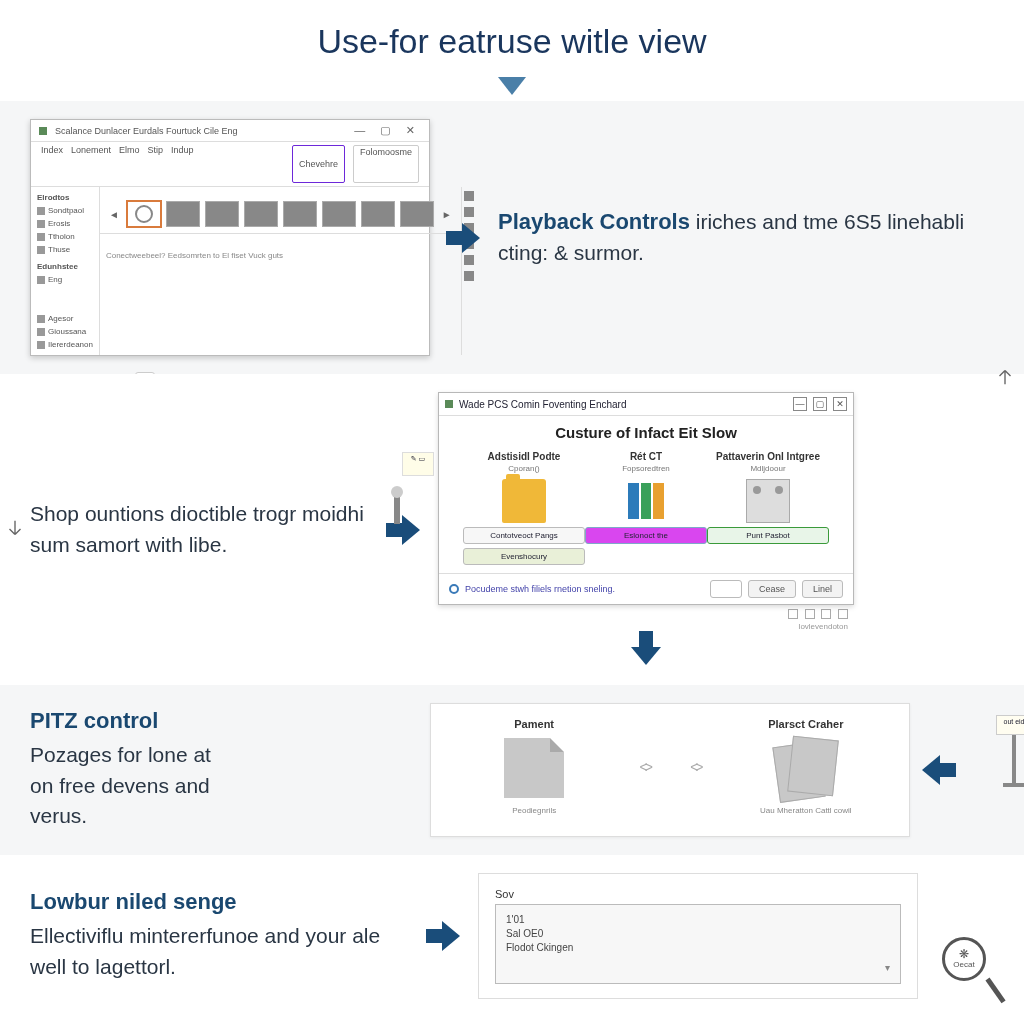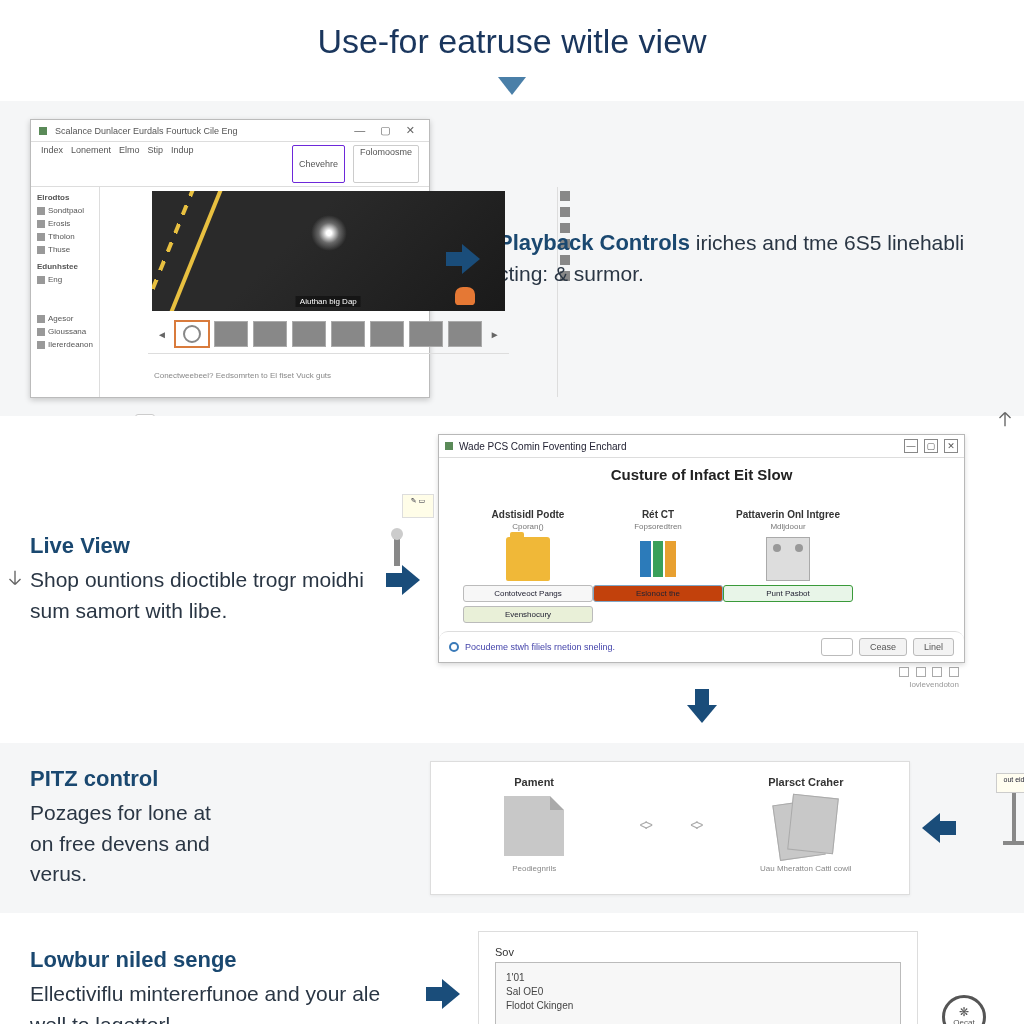--- a/index.html
+++ b/index.html
@@ -8,21 +8,21 @@
 .page-title { text-align: center; font-size: 34px; font-weight: 400; color: #1a365d; padding: 22px 0 16px; }
 .down-tri { width: 0; height: 0; border-left: 14px solid transparent; border-right: 14px solid transparent; border-top: 18px solid #4a7fa8; margin: 0 auto 6px; }
 
 .section { display: flex; align-items: center; padding: 18px 30px; position: relative; }
 .section.alt { background: #f5f6f7; }
 
 
 .app1 { width: 400px; border: 1px solid #bbb; background: #fff; box-shadow: 0 2px 6px rgba(0,0,0,.2); font-size: 9px; color: #555; }
 .app1-title { padding: 4px 8px; display: flex; align-items: center; gap: 8px; border-bottom: 1px solid #ddd; }
 .app1-menu { display: flex; gap: 8px; padding: 3px 10px; border-bottom: 1px solid #ddd; font-size: 9px; }
-.app1-body { display: flex; gap: 48px; }
+.app1-body { display: flex; }
 .app1-side { width: 70px; border-right: 1px solid #ddd; padding: 4px; }
 .app1-side div { padding: 2px 2px; display: flex; align-items: center; gap: 3px; font-size: 8px; }
 .side-icon { width: 8px; height: 8px; background: #999; }
 .app1-main { flex: 1; }
 .views { display: flex; gap: 3px; padding: 4px; }
 .view { flex: 1; height: 120px; background: #666; position: relative; overflow: hidden; }
 .view-label { position:absolute; bottom:4px; left:50%; transform:translateX(-50%); color:#fff; font-size:8px; background:rgba(0,0,0,.4); padding:1px 4px;}
 .thumbs { display: flex; gap: 5px; padding: 6px; align-items:center; }
 .thumb { width: 34px; height: 26px; background: #888; border:1px solid #aaa; }
 .thumb.sel { outline: 2px solid #d97b3c; outline-offset: -1px; }
@@ -58,41 +58,41 @@
 
 .rhost { position:absolute; left:135px; bottom:-18px; width:20px; height:20px; border:1px solid #ccc; border-radius:3px; background:#fff; font-size:10px; display:flex; align-items:center; justify-content:center; color:#888;}
 .downarrow1 { position:absolute; left:195px; bottom:-40px; }
 .leftedge-arrow { position:absolute; left:4px; top:50%; transform:translateY(-50%); }
 .leftedge-arrow svg { width: 22px; height: 22px; stroke:#666; fill:none; stroke-width:1.5;}
 .rtedge-arrow { position:absolute; right:8px; top:-8px; }
 .rtedge-arrow svg { width: 22px; height: 22px; stroke:#666; fill:none; stroke-width:1.5;}
 
 
 .sec2 { background:#fff; }
-.app2 { width: 527px; border:1px solid #b8b8b8; background:#fff; box-shadow:0 2px 5px rgba(0,0,0,.15); font-size:10px; position:relative; }
+.app2 { width: 416px; border:1px solid #b8b8b8; background:#fff; box-shadow:0 2px 5px rgba(0,0,0,.15); font-size:10px; position:relative; }
 .app2-bar { display:flex; align-items:center; padding:4px 6px; border-bottom:1px solid #ddd; gap:6px; }
 .winbtns { margin-left:auto; display:flex; gap:6px; font-size:11px; color:#555; }
 .winbtn { width:14px; height:14px; border:1px solid #888; display:flex; align-items:center; justify-content:center; font-size:9px; }
 .app2-head { text-align:center; font-weight:700; font-size:15px; padding:8px 0 10px; color:#222;}
-.app2-row { display:flex; justify-content:flex-start; padding:0 24px 8px;margin-top:16px; }
+.app2-row { display:flex; justify-content:flex-start; padding:0 24px 8px; }
 .opt { width:130px; text-align:center; font-size:9px; }
 .opt-title { font-weight:600; font-size:10px; color:#333; margin-bottom:2px;}
 .opt-sub { color:#777; font-size:8px; margin-bottom:6px;}
 .opt-icon { width:44px; height:44px; margin:4px auto; }
 .opt-btn { border:1px solid #bbb; border-radius:3px; padding:3px 4px; font-size:8px; background:#f7f7f7; margin-top:4px;}
 .opt-btn.g { border-color:#3a9a3a; background:#e8f5e8;}
 .folder { background:#f0b838; border-radius:3px 3px 2px 2px; position:relative; }
 .folder::before { content:""; position:absolute; top:-5px; left:4px; width:14px; height:6px; background:#f0b838; border-radius:2px 2px 0 0;}
 .bluecol { display:flex; gap:2px; height:100%; padding:4px;}
 .bluecol div { flex:1; }
 .bc1{background:#2c7bba;} .bc2{background:#3aa05a;} .bc3{background:#e8a030;}
 .box3d { background:#ddd; border:1px solid #aaa; position:relative; }
 .box3d::before { content:""; position:absolute; width:8px; height:8px; background:#999; border-radius:50%; top:6px; left:6px;}
 .box3d::after { content:""; position:absolute; width:8px; height:8px; background:#999; border-radius:50%; top:6px; right:6px;}
-.app2-foot { border-top:1px solid #ddd; padding:6px 10px; display:flex; align-items:center; font-size:9px; color:#44a;border-radius:9px;}
+.app2-foot { border-top:1px solid #ddd; padding:6px 10px; display:flex; align-items:center; font-size:9px; color:#44a;}
 .app2-foot .ftbtns { margin-left:auto; display:flex; gap:6px;}
 .fbtn { border:1px solid #bbb; background:#f3f3f3; padding:3px 10px; border-radius:3px; color:#555; }
 .app2-underbar { text-align:right; padding:4px 6px; font-size:9px; color:#999;}
 .ubicon { display:inline-block; width:10px; height:10px; border:1px solid #aaa; margin-left:4px;}
 .sticky { position:absolute; left:-36px; top:60px; width:32px; height:24px; background:#fffde8; border:1px solid #ddd; font-size:7px; text-align:center; padding:2px;}
 .pin { position:absolute; left:-44px; top:100px; width:6px; height:32px; background:#888; }
 .pin::before { content:""; position:absolute; top:-6px; left:-3px; width:12px; height:12px; border-radius:50%; background:#ccc;}
 
 
 .panel3 { width:480px; border:1px solid #ddd; background:#fff; padding:14px 18px 20px; display:flex; justify-content:space-around; box-shadow:0 1px 3px rgba(0,0,0,.06);}
@@ -180,25 +180,20 @@
             <span class="side-icon"></span>
             <span>Gioussana</span>
           </div>
         <div>
             <span class="side-icon"></span>
             <span>Ilererdeanon</span>
           </div>
       </div>
       <div class="app1-main">
         <div class="views">
-          <div class="view road">
-            <div class="lane"></div>
-              <div class="lane lane2"></div>
-            <span class="view-label">Aiuthan big Dap</span>
-          </div>
         </div>
         <div class="thumbs">
           <span style="font-size:10px;color:#666;padding:0 3px;">◄</span>
           <div class="thumb circle sel"></div>
           <div class="thumb"></div>
           <div class="thumb"></div>
           <div class="thumb"></div>
           <div class="thumb"></div>
           <div class="thumb"></div>
           <div class="thumb"></div>
@@ -220,21 +215,20 @@
   <div class="arrow r"></div>
   <div class="feature">
     <span class="cont"><h3 class="inline">Playback Controls</h3><span> iriches and tme 6S5 linehabli cting: &amp; surmor.</span></span>
   </div>
   <div class="arrow d downarrow1"></div>
   <div class="rhost">R</div>
 </div>
 
 <div class="section sec2">
   <div class="feature" style="max-width:340px;">
-    <h3>Live View</h3>
     <p>Shop ountions dioctible trogr moidhi sum samort with libe.</p>
   </div>
   <div class="arrow r"></div>
   <div style="position:relative;">
     <div class="sticky">✎ ▭</div>
     <div class="pin"></div>
     <div class="app2">
       <div class="app2-bar">
         <span class="sq"></span>
         <span>Wade PCS Comin Foventing Enchard</span>
@@ -256,21 +250,21 @@
         <div class="opt">
           <div class="opt-title">Rét CT</div>
           <div class="opt-sub">Fopsoredtren</div>
           <div class="opt-icon">
               <div class="bluecol">
                 <div class="bc1"></div>
                 <div class="bc2"></div>
                 <div class="bc3"></div>
               </div>
             </div>
-          <div class="opt-btn" style="background:#c2410c;border-color:#7fa8c8;">Eslonoct the</div>
+          <div class="opt-btn" style="background:#d946ef;border-color:#7fa8c8;">Eslonoct the</div>
         </div>
         <div class="opt">
           <div class="opt-title">Pattaverin Onl Intgree</div>
           <div class="opt-sub">Mdljdoour</div>
           <div class="opt-icon box3d"></div>
           <div class="opt-btn g">Punt Pasbot</div>
         </div>
       </div>
       <div class="app2-foot">
         <span style="width:10px;height:10px;border:2px solid #3a7ab8;border-radius:50%;display:inline-block;margin-right:6px;"></span>

